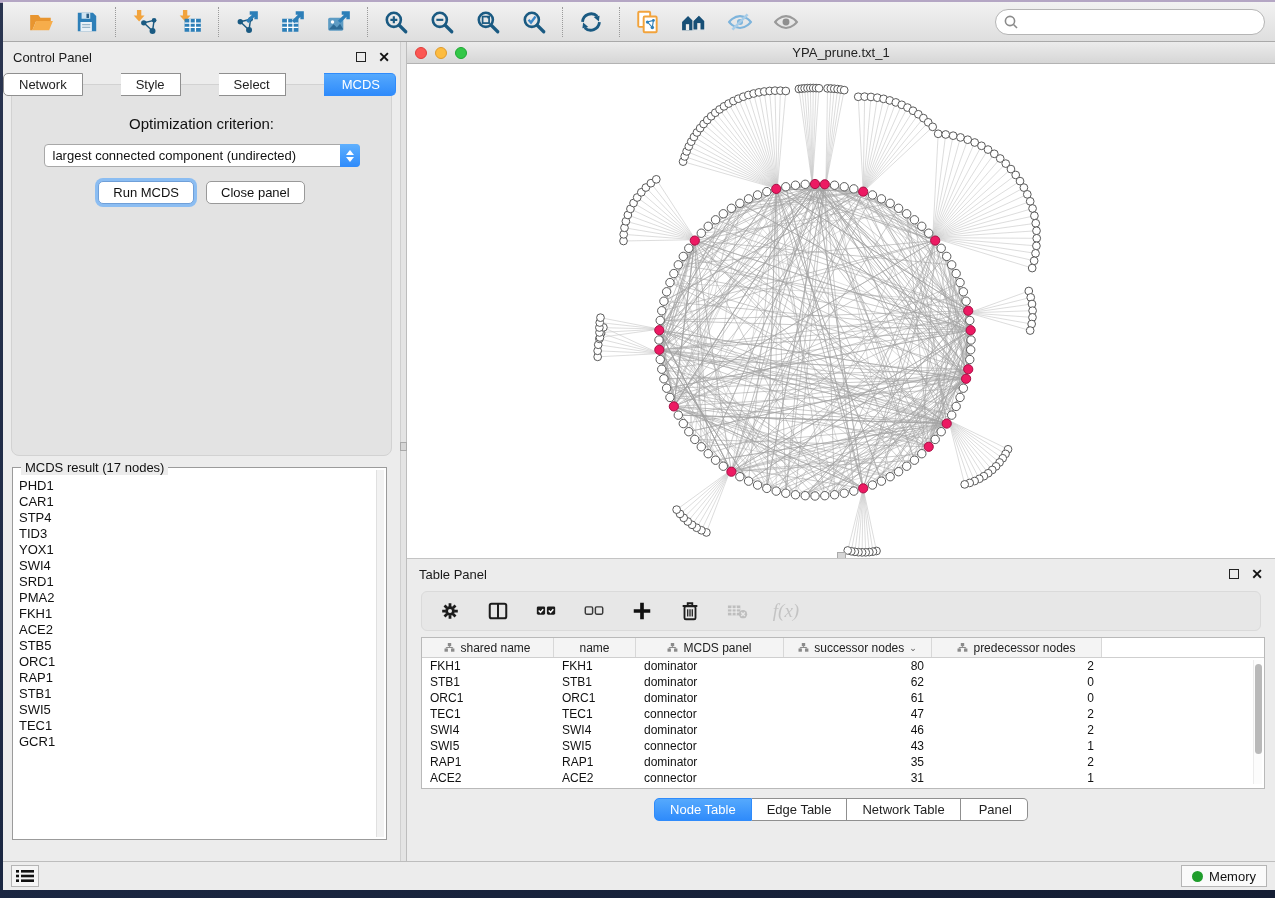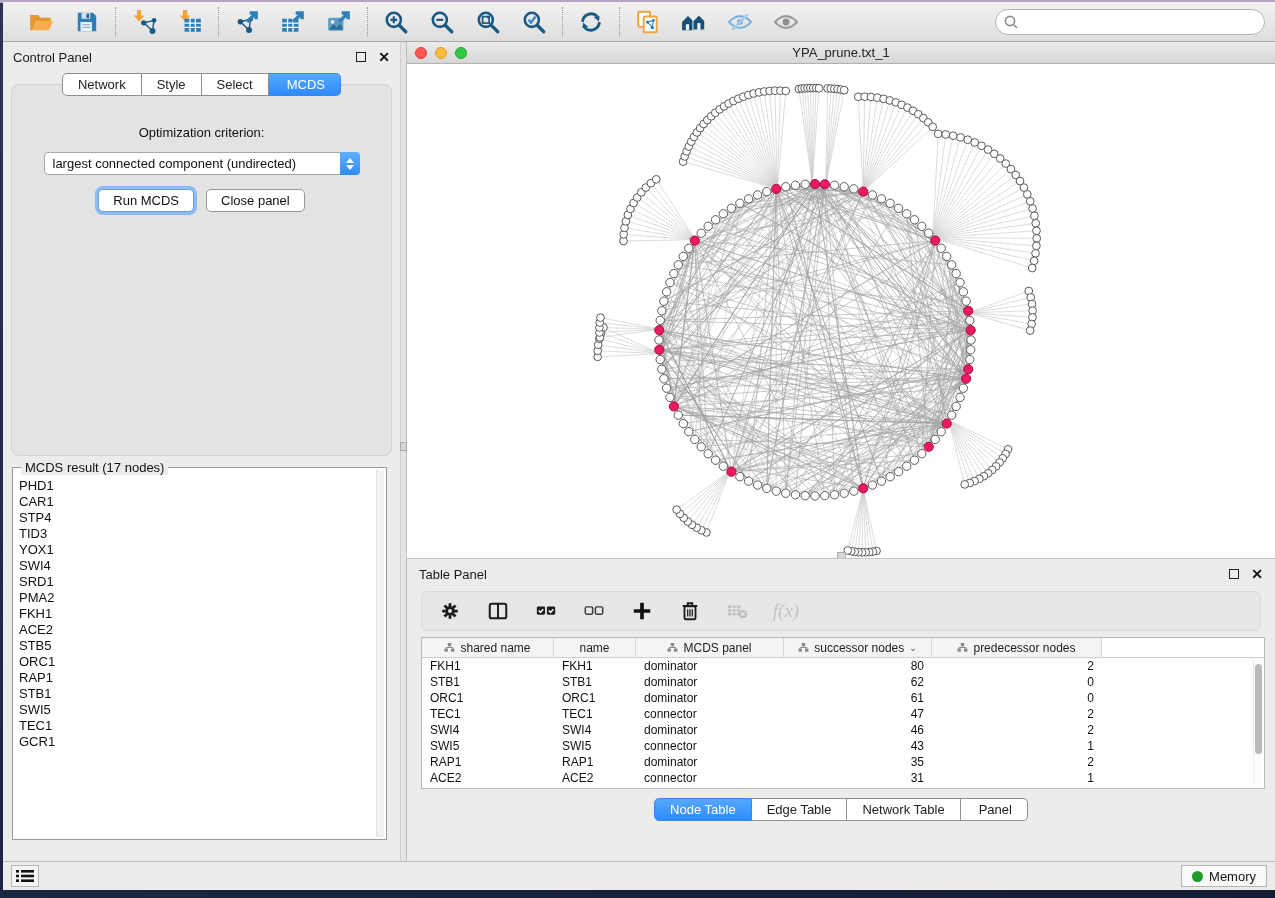--- a/index.html
+++ b/index.html
@@ -25,28 +25,28 @@
   #v-divider { width:7px; background:#e4e4e4; border-left:1px solid #cfcfcf; border-right:1px solid #bdbdbd; position:relative; flex:none; }
   .knob { position:absolute; width:7px; height:9px; background:#d6d6d6; border:1px solid #aaa; }
   #right-col { flex:1; display:flex; flex-direction:column; min-width:0; }
 
   
   .panel-titlebar { height:30px; display:flex; align-items:center; padding:0 10px; font-size:13px; color:#1a1a1a; }
   .panel-titlebar .sp { flex:1; }
   .float-box { width:10px; height:10px; border:1.6px solid #222; display:inline-block; margin-right:12px; cursor:pointer; }
   .close-x { font-size:14px; font-weight:bold; color:#111; cursor:pointer; line-height:1; }
 
-  #cp-tabs { position:absolute; top:31px; left:0; right:0; display:flex; justify-content:center; z-index:3; }
+  #cp-tabs { position:absolute; top:31px; left:0; right:0; display:flex; z-index:3;gap:38px; }
   .seg-tab { font-size:13px; padding:3px 15px; background:#fff; border:1px solid #8f8f8f; border-left:none; color:#222; cursor:pointer; white-space:nowrap; }
   .seg-tab:first-child { border-left:1px solid #8f8f8f; border-radius:5px 0 0 5px; }
   .seg-tab:last-child { border-radius:0 5px 5px 0;padding-left:18px; }
   .seg-tab.sel { background:linear-gradient(#55a9fd,#2f8bfb); border-color:#2f8bfb; color:#fff; }
 
   #cp-card { position:absolute; top:42px; left:8px; right:8px; height:372px; background:#e3e3e3; border-radius:8px; border:1px solid #d2d2d2; }
-  #opt-label { text-align:center; margin-top:40px; font-size:13px; color:#111; }
+  #opt-label { text-align:center; margin-top:30px; font-size:15px; color:#111; }
   #criterion { margin:12px auto 0; width:316px; height:23px; background:#fff; border:1px solid #a8a8a8; border-radius:4px; display:flex; align-items:center; cursor:pointer; }
   #criterion .val { flex:1; font-size:13px; padding:0 8px; color:#111; white-space:nowrap; }
   #criterion .stepper { width:20px; height:23px; margin:-1px -1px -1px 0; background:linear-gradient(#5fb0fe,#2f8bfb); border-radius:0 4px 4px 0; display:flex; flex-direction:column; align-items:center; justify-content:center; gap:2px; }
   .tri-up { width:0; height:0; border-left:4px solid transparent; border-right:4px solid transparent; border-bottom:5px solid #fff; }
   .tri-dn { width:0; height:0; border-left:4px solid transparent; border-right:4px solid transparent; border-top:5px solid #fff; }
   #cp-buttons { display:flex; justify-content:center; gap:12px; margin-top:14px; }
   .btn { font-size:13px; padding:3px 14px; background:#fff; border:1px solid #999; border-radius:5px; color:#111; cursor:pointer; }
   .btn.focused { box-shadow:0 0 0 3px #8bbdf2; border-color:#6f9fd8; }
 
   #result-box { position:absolute; left:9px; right:13px; top:425px; bottom:21px; border:1px solid #9b9b9b; background:#fff; }

